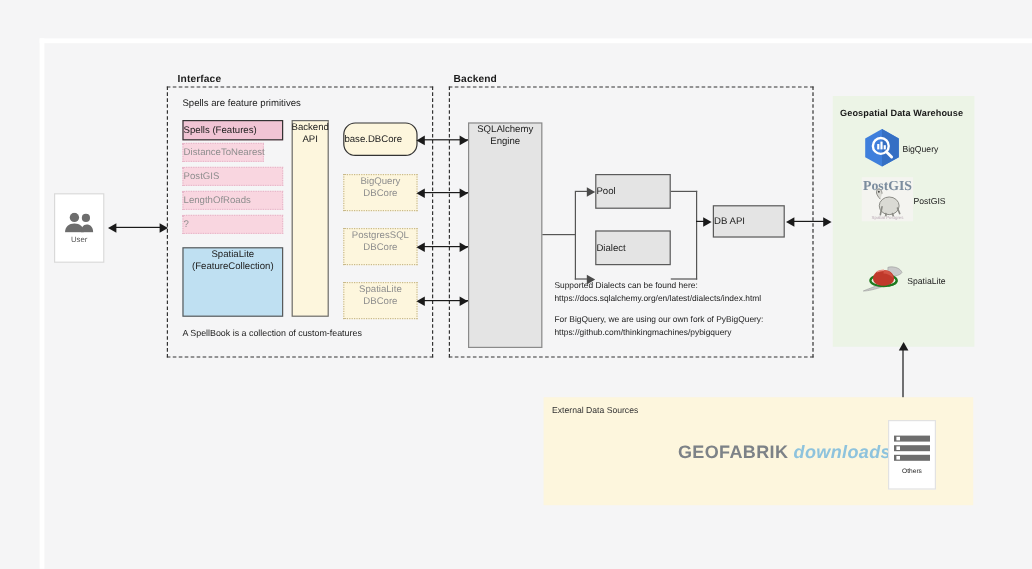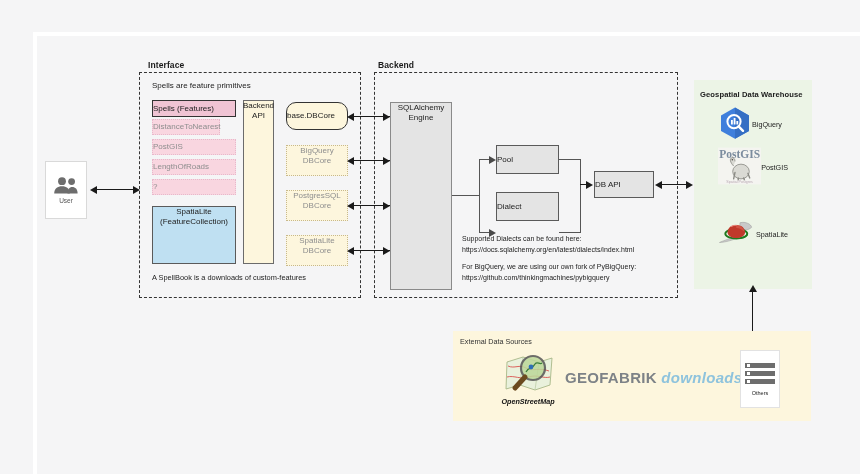--- a/index.html
+++ b/index.html
@@ -151,21 +151,21 @@
     <span>PostgresSQL</span>
     <span>DBCore</span>
   </div>
 
   <div class="abs node n-dotted bg-cream txt-muted" style="left:286px;top:235px;width:62px;height:31px;flex-direction:column;">
     <span>SpatiaLite</span>
     <span>DBCore</span>
   </div>
 
   <div class="abs caption" style="left:152px;top:273px;width:210px;">
-    <div>A SpellBook is a downloads of custom-features</div>
+    <div>A SpellBook is a collection of custom-features</div>
   </div>
 
   <div class="abs group-label" style="left:378px;top:60px;">Backend</div>
   <div class="abs dashed" style="left:374px;top:72px;width:304px;height:226px;"></div>
 
   <div class="abs node bg-grey" style="left:390px;top:102px;width:62px;height:188px;flex-direction:column;border:1.4px solid #8a8a8a;">
     <span>SQLAlchemy</span>
     <span>Engine</span>
   </div>
 
@@ -263,33 +263,20 @@
     </svg>
     <div class="wh-label">SpatiaLite</div>
   </div>
 
   <div class="vline" style="left:752px;top:289px;height:48px;"></div>
   <div class="ah-u" style="left:749px;top:285px;"></div>
 
   <div class="abs bg-cream" style="left:453px;top:331px;width:358px;height:90px;"></div>
   <div class="abs eds-label" style="left:460px;top:337px;">External Data Sources</div>
 
-  <div class="abs" style="left:487px;top:352px;width:82px;display:flex;flex-direction:column;align-items:center;">
-    <svg width="58" height="44" viewBox="0 0 58 44">
-      <path d="M8 10 L24 5 L40 10 L53 6 L51 33 L36 38 L21 33 L7 37 Z" fill="#e9f1dc" stroke="#9eb07e" stroke-width="0.8"></path>
-      <path d="M24 5 L21 33 M40 10 L36 38" stroke="#b8c8a0" stroke-width="0.7" fill="none"></path>
-      <path d="M9 14 C16 17 20 12 27 16 C34 20 40 15 50 19" stroke="#d9534f" stroke-width="0.9" fill="none"></path>
-      <path d="M8 25 C15 23 22 28 30 25 C38 22 45 27 51 25" stroke="#d9534f" stroke-width="0.9" fill="none"></path>
-      <circle cx="34" cy="16" r="12" fill="#bcd89a" opacity="0.85" stroke="#555" stroke-width="2.2"></circle>
-      <path d="M27 20 C30 14 33 18 36 12 C38 9 41 13 43 11" stroke="#3b7d3b" stroke-width="1.3" fill="none"></path>
-      <circle cx="32" cy="15" r="2.4" fill="#2f6fb5"></circle>
-      <line x1="26" y1="25" x2="16" y2="36" stroke="#6b4a1f" stroke-width="5" stroke-linecap="round"></line>
-    </svg>
-    <div class="osm-label">OpenStreetMap</div>
-  </div>
 
   <div class="abs geofabrik" style="left:565px;top:369px;">
     <span>GEOFABRIK</span>
     <i>downloads</i>
   </div>
 
   <div class="abs others-card" style="left:740px;top:350px;width:40px;height:58px;">
     <div class="bar-row">
       <div class="bar"></div>
       <div class="bar"></div>

